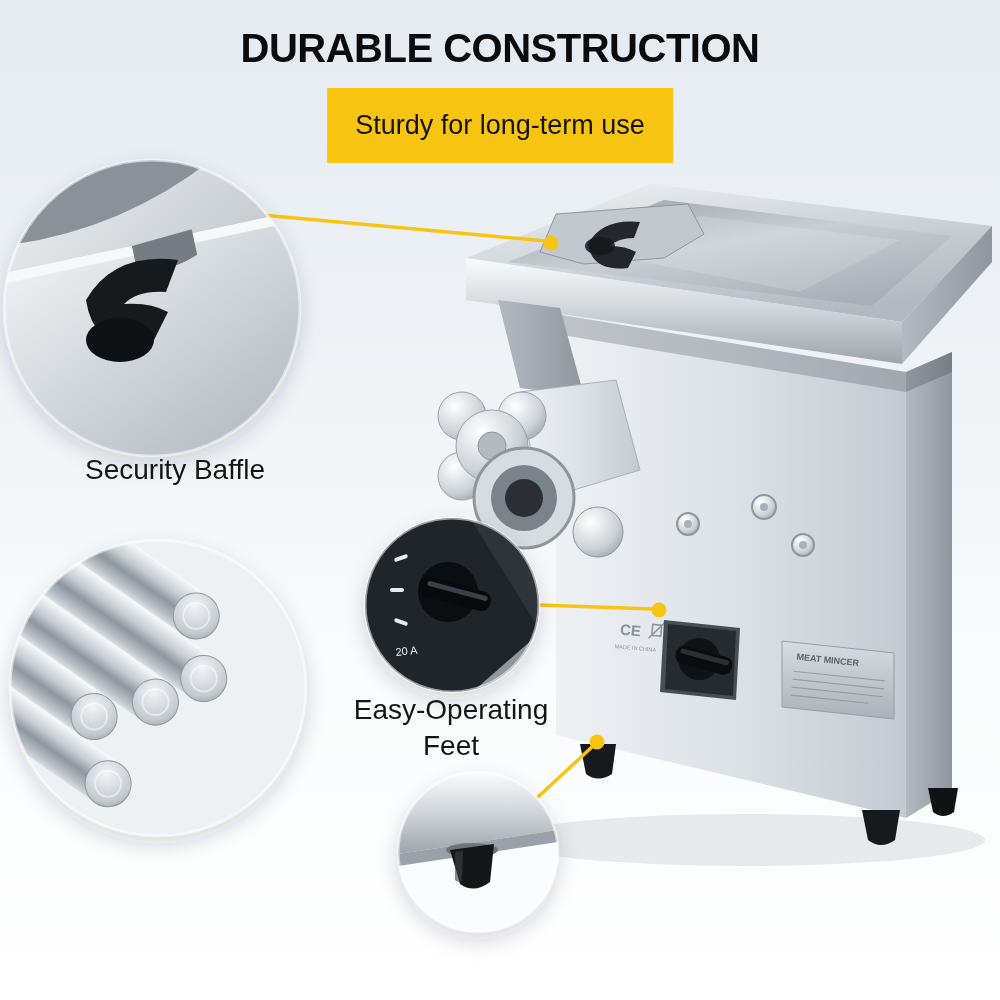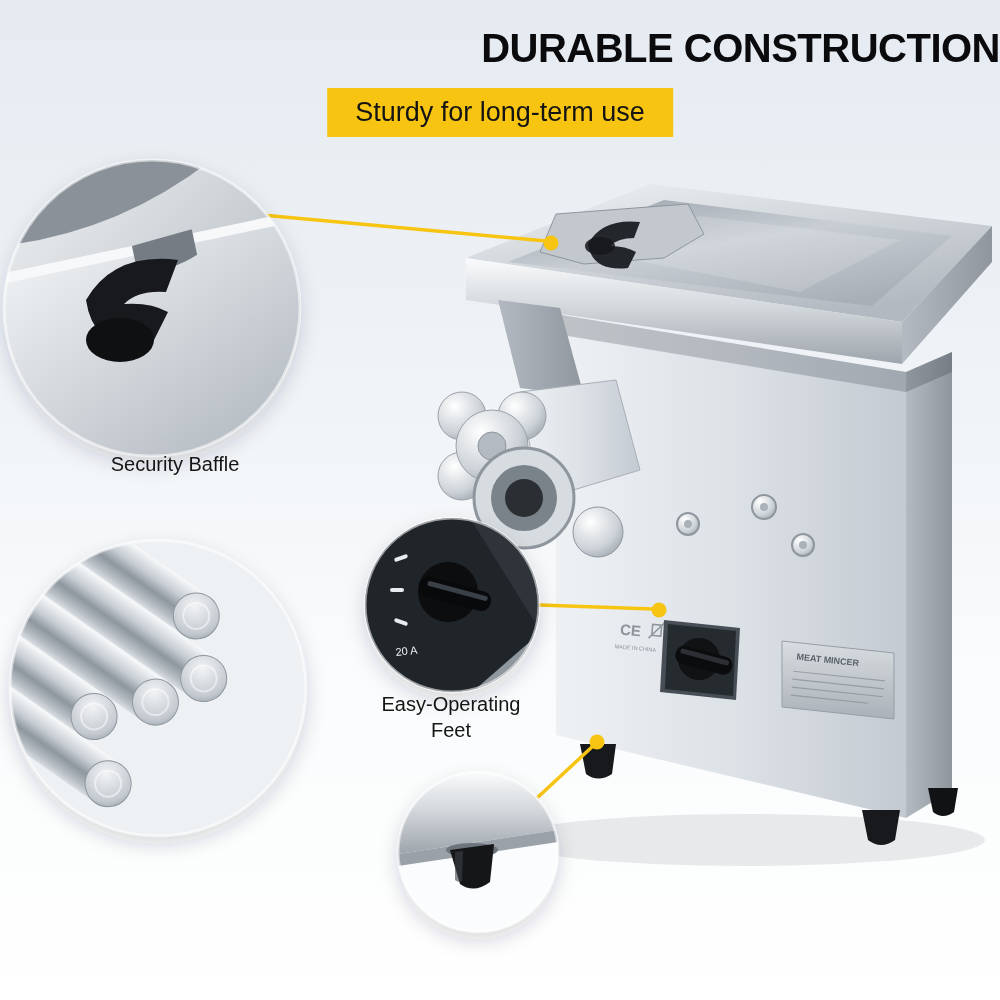--- a/index.html
+++ b/index.html
@@ -3,31 +3,31 @@
 <meta charset="utf-8">
 <style>
   html,body{margin:0;padding:0}
   .stage{
     position:relative;width:1000px;height:1000px;overflow:hidden;
     background:linear-gradient(180deg,#e5ebf1 0%,#edf1f5 30%,#f9fbfc 65%,#ffffff 100%);
     font-family:"Liberation Sans",sans-serif;color:var(--text-dark,#111);
   }
   .scene{position:absolute;inset:0;width:1000px;height:1000px}
   .title{
-    position:absolute;top:26px;left:0;width:100%;text-align:right;
+    position:absolute;top:26px;left:0;width:100%;text-align:center;
     font-size:40px;font-weight:900;letter-spacing:-0.5px;color:#0b0b0d;white-space:nowrap;
   }
   .banner{
     position:absolute;top:88px;left:50%;transform:translateX(-50%);
     background:var(--accent-yellow,#f7c411);color:#141414;
-    font-size:27px;font-weight:500;padding:9px 28px;white-space:nowrap;
+    font-size:27px;font-weight:500;padding:22px 28px;white-space:nowrap;
   }
   .callout-label{
     position:absolute;transform:translateX(-50%);text-align:center;
-    font-size:20px;font-weight:500;line-height:1.28;white-space:pre-line;color:#151515;
+    font-size:28px;font-weight:500;line-height:1.28;white-space:pre-line;color:#151515;
   }
   .label-1{left:175px;top:452px}
   .label-2{left:172px;top:840px}
   .label-3{left:451px;top:692px}
   .label-4{left:648px;top:868px}
 </style>
 </head>
 <body>
 
 <div class="stage">

